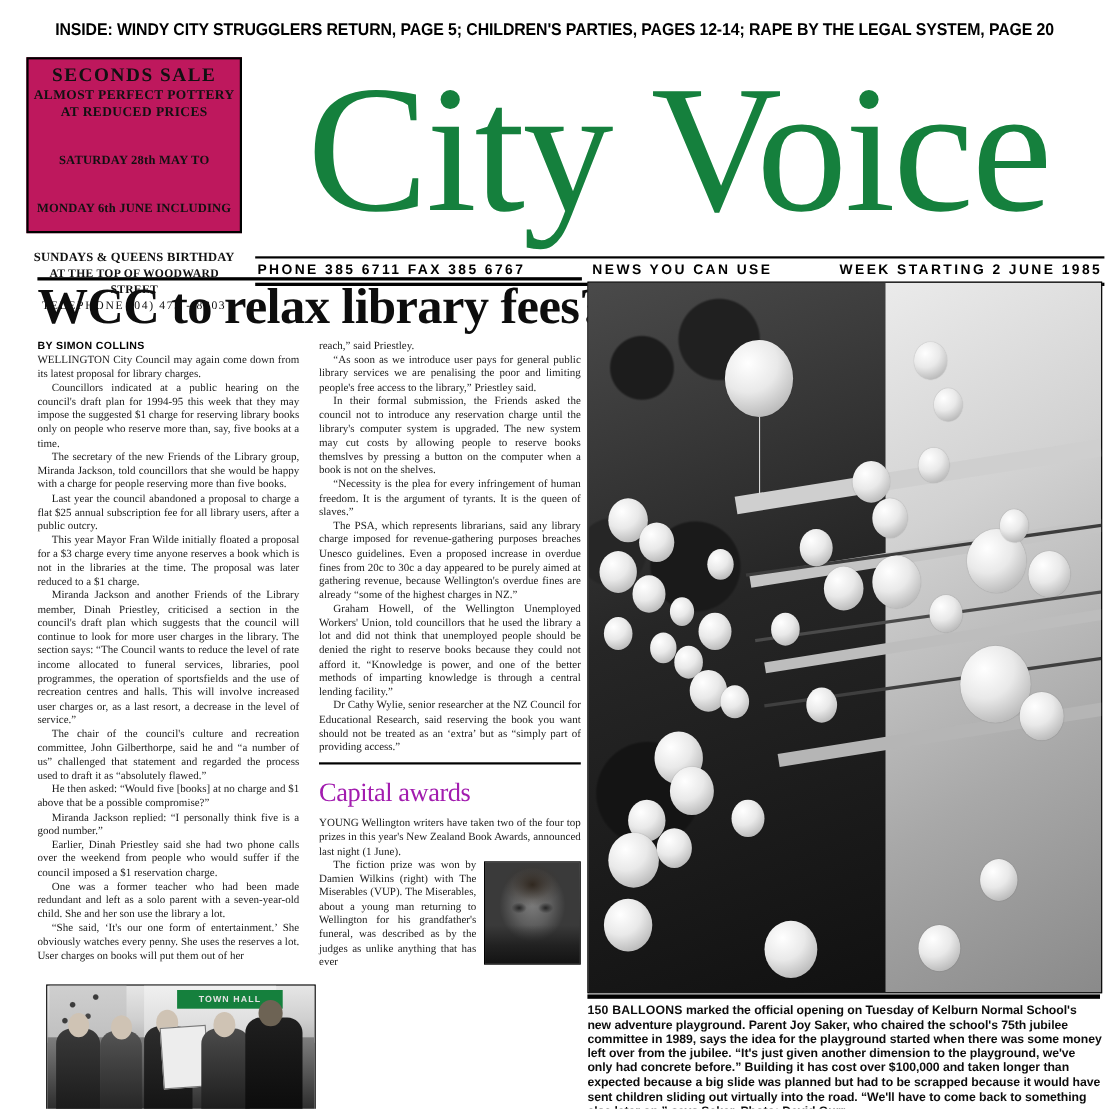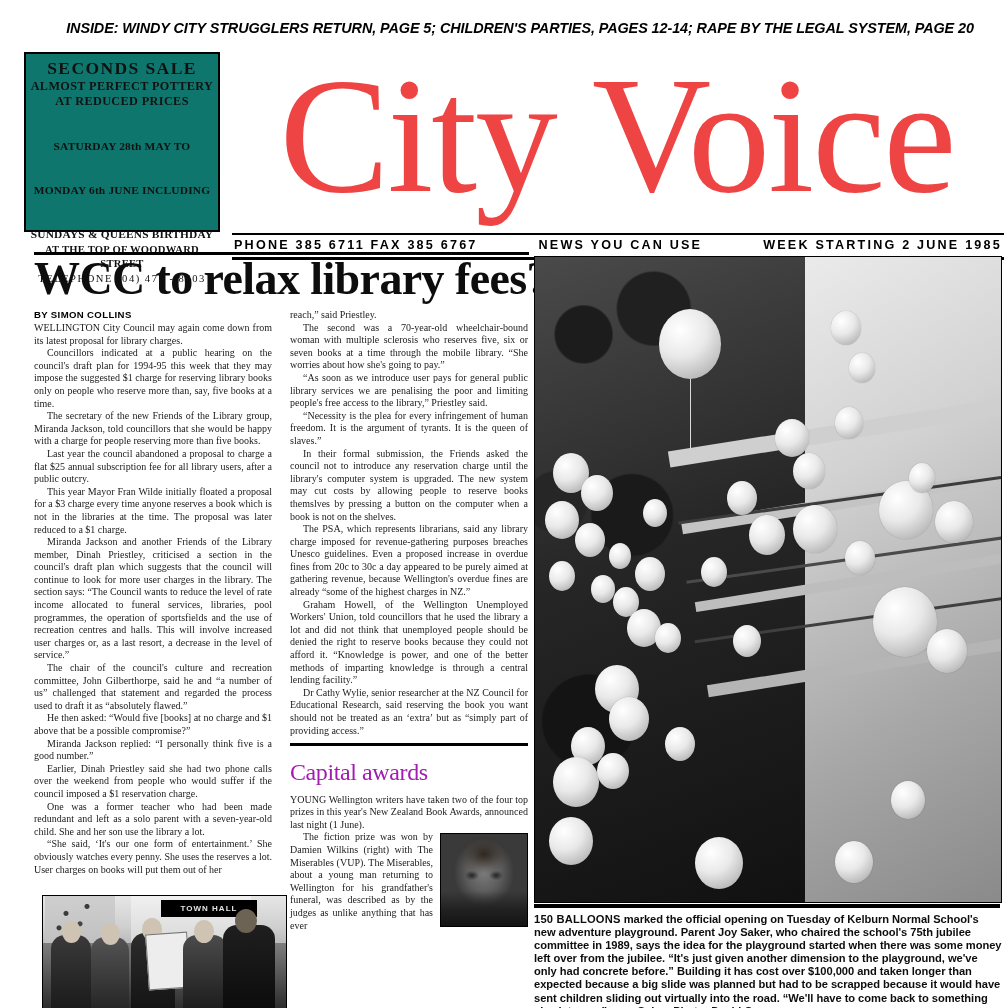--- a/index.html
+++ b/index.html
@@ -17,22 +17,21 @@
   }
 
   
   .inside-strip {
     position: absolute;
     left: 0; top: 0;
     width: 1008px;
     height: 50px;
     display: flex;
     align-items: center;
-    justify-content: flex-end;
-    font-style: italic;
+    justify-content: center;
   }
   .inside-text {
     font-family: "Liberation Sans", sans-serif;
     font-weight: bold;
     font-size: 15.5px;
     letter-spacing: -0.1px;
     transform: scaleX(0.93);
     white-space: nowrap;
     color: #000;
     padding-top: 6px;
@@ -44,23 +43,23 @@
     left: 0; top: 48px;
     width: 1008px;
     height: 205px;
   }
 
   
   .ad-box {
     position: absolute;
     left: 24px; top: 4px;
     width: 196px;
-    height: 180px;
+    height: 160px;
     border: 2.5px solid #000;
-    background: #0f766e;
+    background: #be185d;
     box-sizing: border-box;
     padding: 5px 4px 3px 4px;
     text-align: center;
     font-family: "Liberation Serif", serif;
   }
   .ad-l1 {
     font-size: 17.5px;
     font-weight: bold;
     letter-spacing: 1.4px;
     line-height: 1.08;
@@ -290,21 +289,21 @@
   .pl-sky {
     position: absolute; left:0; top:0; right:0; height: 46%;
     background: linear-gradient(180deg,#e6e6e6 0%, #cfcfcf 60%, #b4b4b4 100%);
   }
   .pl-ground {
     position:absolute; left:0; bottom:0; right:0; height:58%;
     background: linear-gradient(180deg,#7e7e7e 0%, #2c2c2c 100%);
   }
   .pl-sign {
     position:absolute; left:118px; top:4px; width:96px; height:17px;
-    background:#000000; color:#e4e4e4;
+    background:#15803d; color:#e4e4e4;
     font-family:"Liberation Sans",sans-serif; font-size:8px; font-weight:bold;
     letter-spacing:1px; display:flex; align-items:center; justify-content:center;
   }
   .pl-building {
     position:absolute; left:88px; top:0; width:120px; height:58px;
     background:linear-gradient(180deg,#f0f0f0,#d3d3d3);
   }
   .pl-tree {
     position:absolute; left:2px; top:0; width:70px; height:58px;
     background: radial-gradient(circle at 30% 30%, #3b3b3b 2px, transparent 3px),
@@ -403,21 +402,21 @@
     <div class="ad-l2">AT REDUCED PRICES</div>
     <div class="ad-l3">SATURDAY 28th MAY TO</div>
     <div class="ad-l3">MONDAY 6th JUNE INCLUDING</div>
     <div class="ad-l3">SUNDAYS &amp; QUEENS BIRTHDAY</div>
 
 
     <div class="ad-addr">AT THE TOP OF WOODWARD STREET</div>
     <div class="ad-phone">TELEPHONE (04) 473 - 8803</div>
   </div>
 
-  <div class="logotype" style="color: #ef4444;">City Voice</div>
+  <div class="logotype" style="color: #15803d;">City Voice</div>
 
   <div class="tagline-wrap">
     <div class="rule-thin"></div>
     <div class="tagline">
       <span>PHONE 385 6711 FAX 385 6767</span>
       <span>NEWS YOU CAN USE</span>
       <span>WEEK STARTING 2 JUNE 1985</span>
     </div>
     <div class="rule-thick"></div>
   </div>
@@ -445,24 +444,23 @@
           <p>Miranda Jackson replied: “I personally think five is a good number.”</p>
           <p>Earlier, Dinah Priestley said she had two phone calls over the weekend from people who would suffer if the council imposed a $1 reservation charge.</p>
           <p>One was a former teacher who had been made redundant and left as a solo parent with a seven-year-old child. She and her son use the library a lot.</p>
           <p>“She said, ‘It's our one form of entertainment.’ She obviously watches every penny. She uses the reserves a lot. User charges on books will put them out of her</p>
         </div>
       </div>
 
       <div class="col">
         <div class="body">
           <p class="lead">reach,” said Priestley.</p>
-          <p>The second was a 70-year-old wheelchair-bound woman with multiple sclerosis who reserves five, six or seven books at a time through the mobile library. “She worries about how she's going to pay.”</p>
           <p>“As soon as we introduce user pays for general public library services we are penalising the poor and limiting people's free access to the library,” Priestley said.</p>
+          <p>In their formal submission, the Friends asked the council not to introduce any reservation charge until the library's computer system is upgraded. The new system may cut costs by allowing people to reserve books themslves by pressing a button on the computer when a book is not on the shelves.</p>
           <p>“Necessity is the plea for every infringement of human freedom. It is the argument of tyrants. It is the queen of slaves.”</p>
-          <p>In their formal submission, the Friends asked the council not to introduce any reservation charge until the library's computer system is upgraded. The new system may cut costs by allowing people to reserve books themslves by pressing a button on the computer when a book is not on the shelves.</p>
           <p>The PSA, which represents librarians, said any library charge imposed for revenue-gathering purposes breaches Unesco guidelines. Even a proposed increase in overdue fines from 20c to 30c a day appeared to be purely aimed at gathering revenue, because Wellington's overdue fines are already “some of the highest charges in NZ.”</p>
           <p class="faded">Graham Howell, of the Wellington Unemployed Workers' Union, told councillors that he used the library a lot and did not think that unemployed people should be denied the right to reserve books because they could not afford it. “Knowledge is power, and one of the better methods of imparting knowledge is through a central lending facility.”</p>
           <p>Dr Cathy Wylie, senior researcher at the NZ Council for Educational Research, said reserving the book you want should not be treated as an ‘extra’ but as “simply part of providing access.”</p>
         </div>
 
         <div class="sub-rule"></div>
         <h2 class="sub-headline">Capital awards</h2>
         <div class="body">
           <p class="lead">YOUNG Wellington writers have taken two of the four top prizes in this year's New Zealand Book Awards, announced last night (1 June).</p>
           <div class="portrait"></div>

